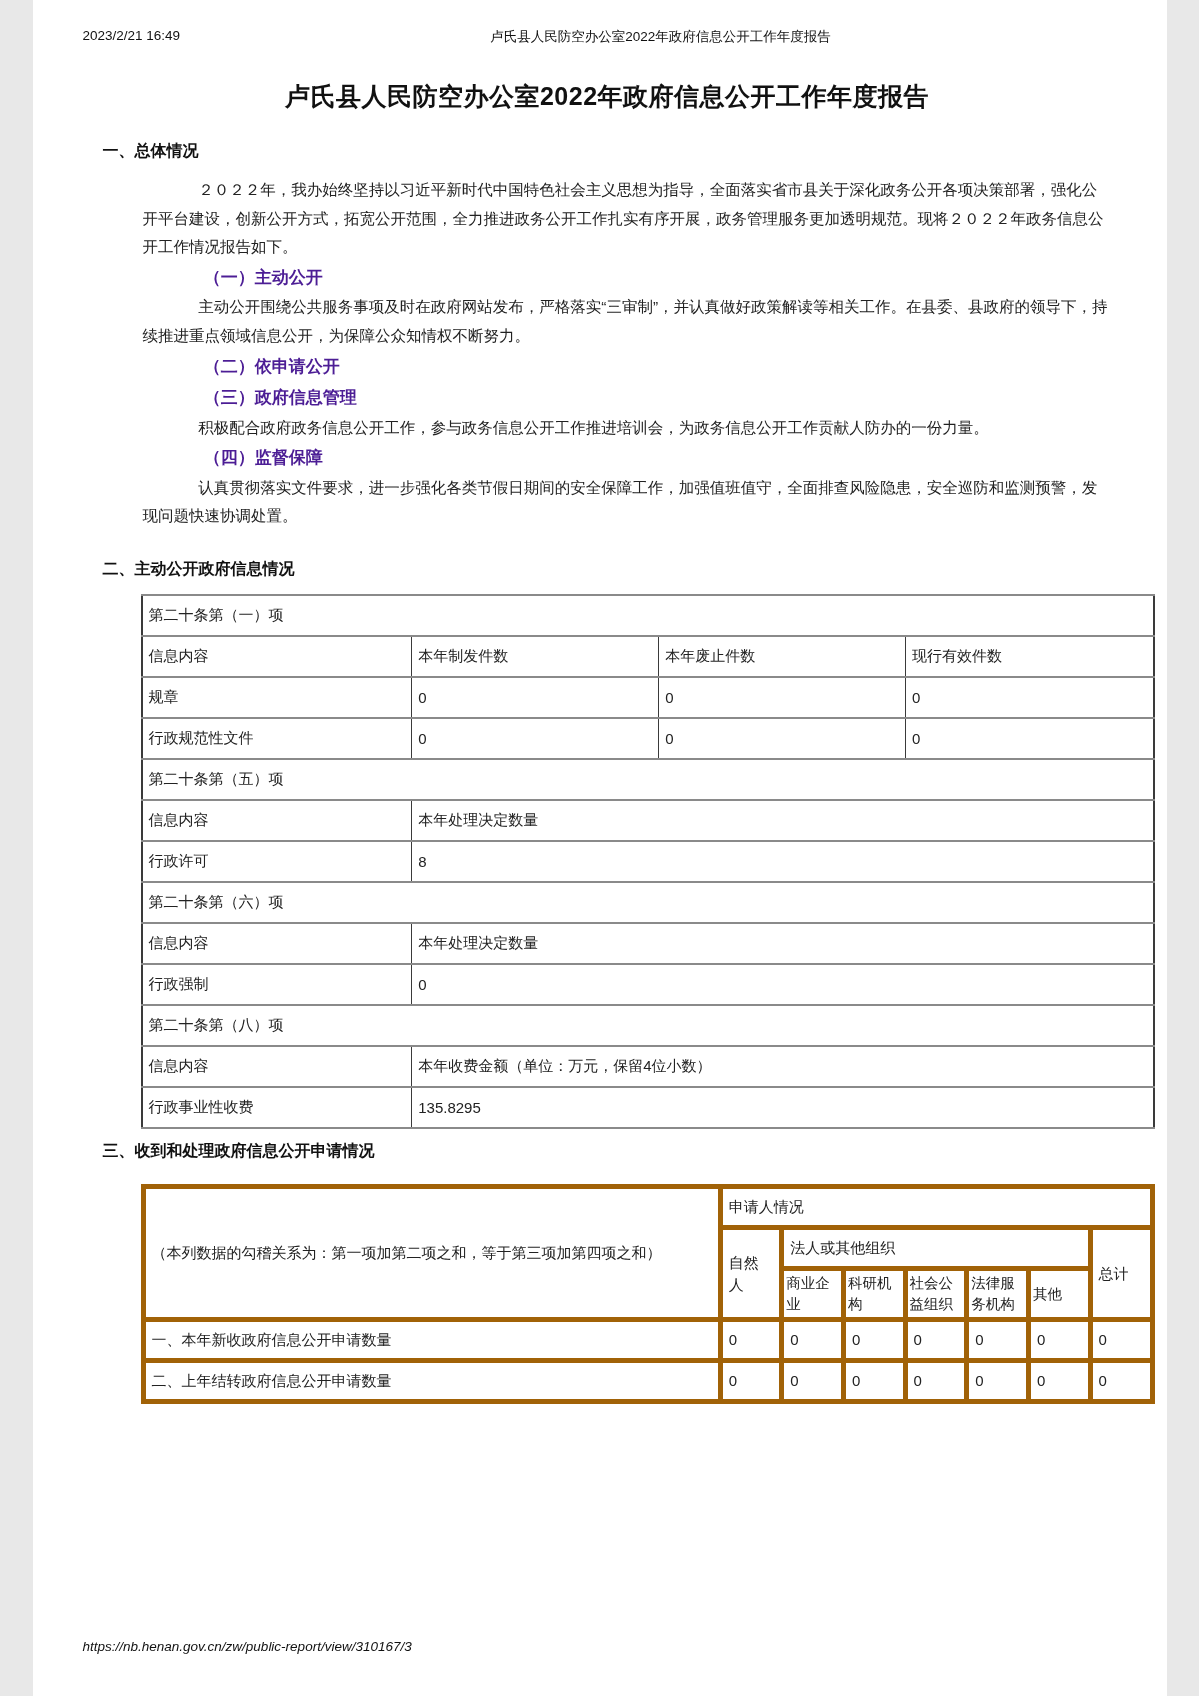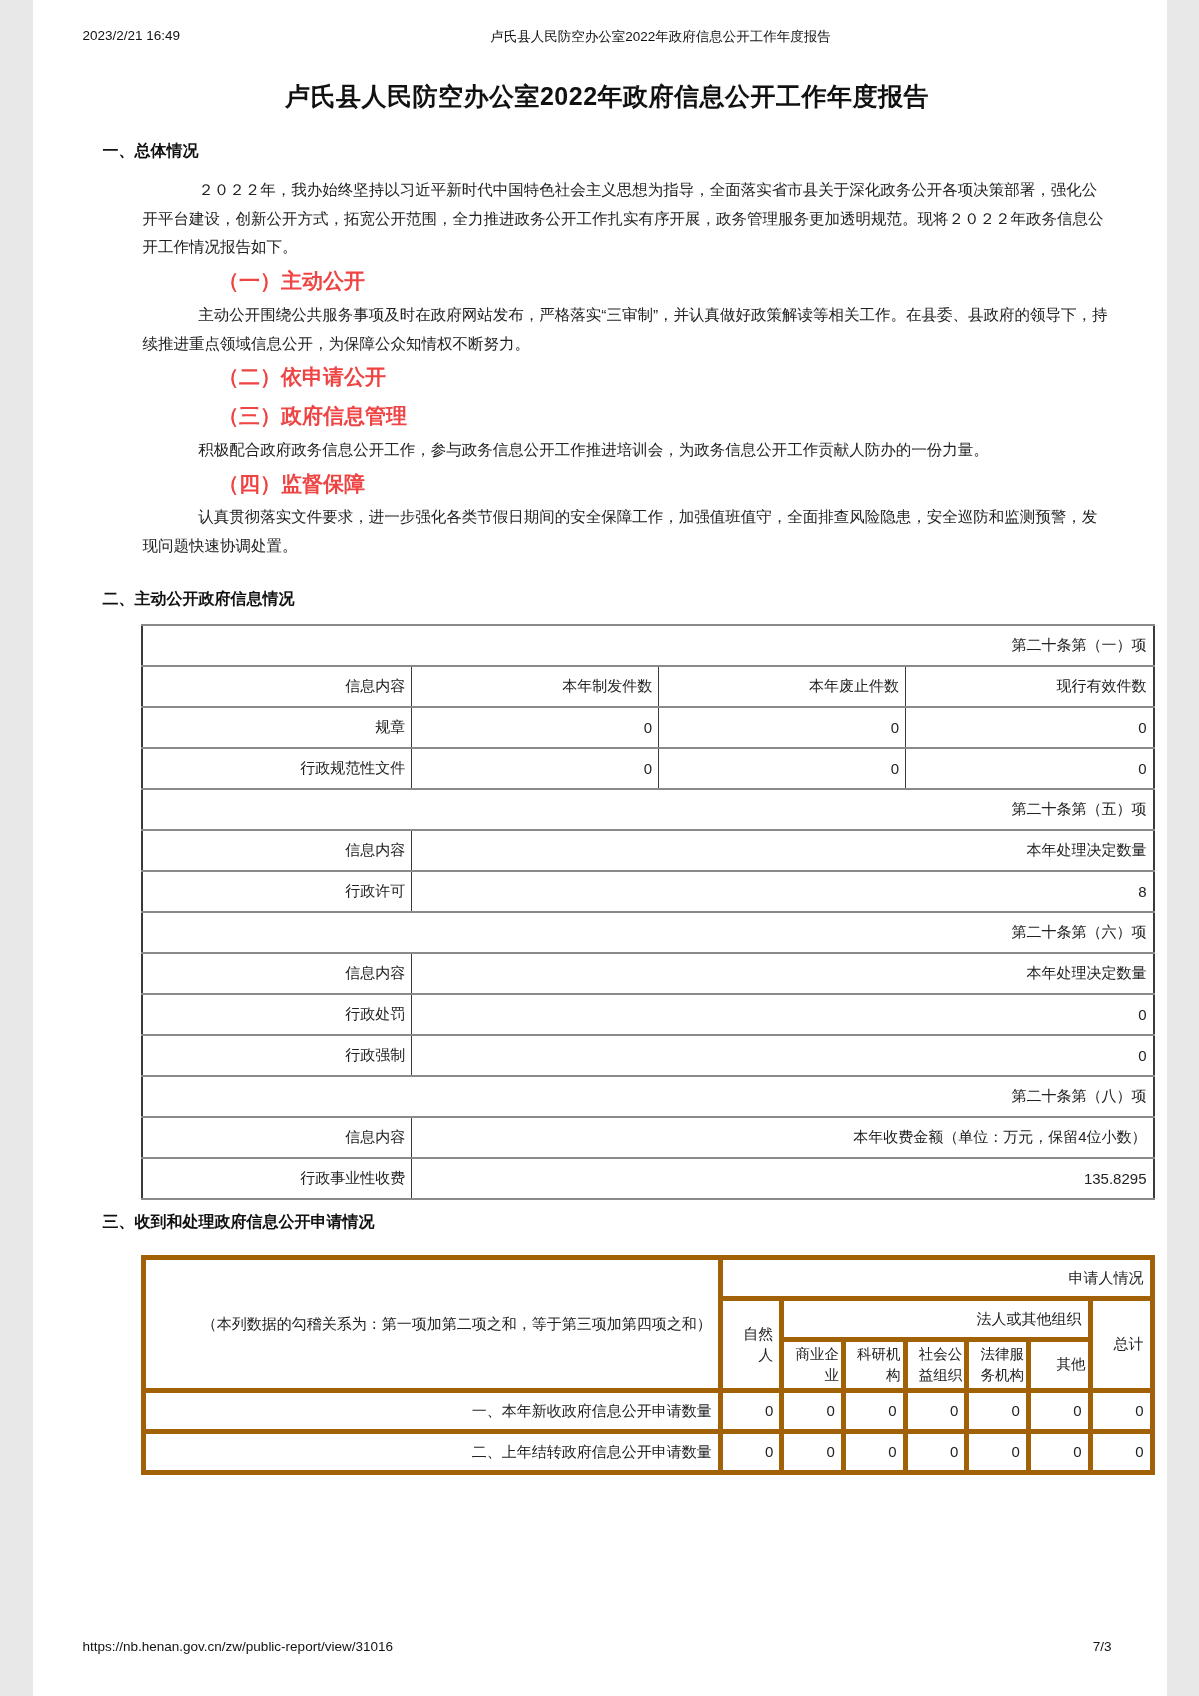--- a/index.html
+++ b/index.html
@@ -42,37 +42,37 @@
   }
   .content { margin: 0 55px; font-size: 15.5px; }
   h2.sec {
     margin: 28px 0 14px 0;
     font-size: 16px;
     font-weight: bold;
     color: #111111;
   }
   .body-text { margin-left: 40px; margin-right: 0; line-height: 1.85; color: #222222; }
   .body-text p { margin: 0; text-indent: 3.6em; }
-  .body-text h3 { margin: 0; margin-left: 3.6em; font-size: 21px; font-weight: bold; color: #ef4444; }
+  .body-text h3 { margin: 0; margin-left: 3.6em; font-size: 17px; font-weight: bold; color: #4c1d95; }
 
   table.report-table {
     border-collapse: collapse;
     table-layout: fixed;
     width: 1014px;
     margin-left: 38px;
     border: 2px solid #3a3a3a;
     font-size: 15px;
     color: #222222;
   }
   table.report-table td {
     border-left: 1px solid #3a3a3a;
     border-right: 1px solid #3a3a3a;
     border-top: 2px solid #8a8a8a;
     border-bottom: 2px solid #8a8a8a;
-    text-align: right;
+    text-align: left;
     vertical-align: middle;
     height: 41px;
     padding: 2px 6px;
     overflow: hidden;
     margin-left: 16px;
   }
   table.apply-table td {
     border: 5px solid #a16207;
     line-height: 1.45;
   }
@@ -83,23 +83,23 @@
   td.r2 { height: 39px; }
   td.r3 { height: 52px; }
   td.dr { height: 37px; }
 
   .footer {
     position: absolute;
     left: 50px;
     right: 55px;
     bottom: 42px;
     display: flex;
-    justify-content: space-between;
     font-size: 13.5px;
     color: #111111;
+    font-style: italic;
   }
 </style>
 </head>
 <body>
 
 <div class="page">
 
   <div class="topbar">
     <span class="ts">2023/2/21 16:49</span>
     <span class="ht">卢氏县人民防空办公室2022年政府信息公开工作年度报告</span>
@@ -164,24 +164,20 @@
         <td colspan="3">8</td>
       </tr>
       <tr>
         <td colspan="4">第二十条第（六）项</td>
       </tr>
       <tr>
         <td>信息内容</td>
         <td colspan="3">本年处理决定数量</td>
       </tr>
       <tr>
-        <td>行政处罚</td>
-        <td colspan="3">0</td>
-      </tr>
-      <tr>
         <td>行政强制</td>
         <td colspan="3">0</td>
       </tr>
       <tr>
         <td colspan="4">第二十条第（八）项</td>
       </tr>
       <tr>
         <td>信息内容</td>
         <td colspan="3">本年收费金额（单位：万元，保留4位小数）</td>
       </tr>

